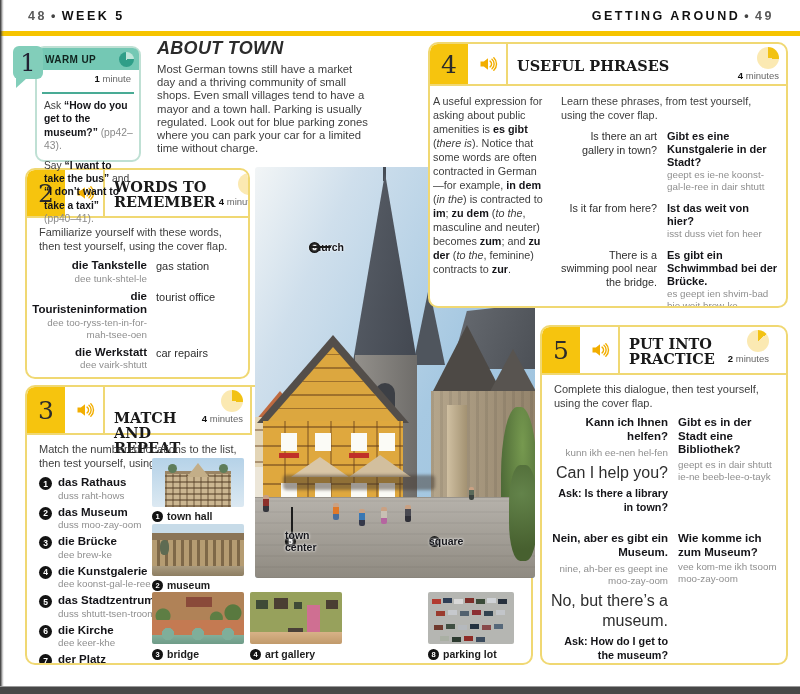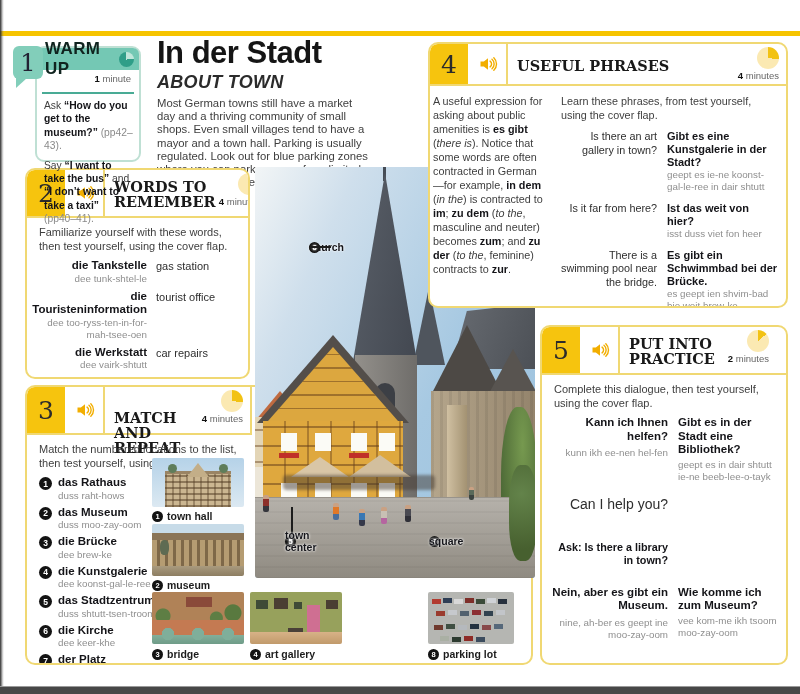--- a/index.html
+++ b/index.html
@@ -41,21 +41,21 @@
   .pron{font-size:9.8px;line-height:1.22;color:#8f8f8f;}
   .seg-b{font-weight:bold;color:#141418;}
   .seg-i{font-style:italic;}
   .seg-g{color:#8a8a8a;}
 
   
   .wu{position:absolute;left:35px;top:46px;width:106px;height:116px;background:#fff;
       border:2px solid #bfe0d4;border-radius:9px;box-sizing:border-box;z-index:3;}
   .wu-strip{display:flex;align-items:center;height:22px;background:#74c8b4;border-radius:6px 6px 0 0;
             padding:0 5px 0 8px;}
-  .wu-strip .t{flex:1;font-weight:bold;font-size:17px;letter-spacing:.4px;color:#10241f;}
+  .wu-strip .t{flex:1;font-weight:bold;font-size:10px;letter-spacing:.4px;color:#10241f;}
   .wu-pie{width:15px;height:15px;border-radius:50%;background:conic-gradient(#bfe6da 0 24%,#2f9e88 0);}
   .wu-min{text-align:right;font-size:9.5px;color:#666;padding:3px 8px 8px 0;}
   .wu-min b{color:#111;}
   .wu-hr{height:2px;background:#49ab95;margin:0 5px;}
   .wu-body{padding:5px 6px 0 7px;font-size:10.3px;line-height:1.3;color:#3e3e3e;}
   .wu-body p{margin:0 0 6px 0;}
   .wu-num{position:absolute;left:13px;top:46px;width:30px;height:33px;background:#82ceba;border-radius:6px;
           display:flex;align-items:center;justify-content:center;font-family:"DejaVu Serif",serif;
           font-size:24px;color:#223;z-index:4;}
   .wu-num:after{content:"";position:absolute;left:3px;bottom:-9px;width:0;height:0;
@@ -85,22 +85,22 @@
   .ph-learn{font-size:10.8px;line-height:1.3;color:#3e3e3e;margin:0 0 8px 0;}
   .prow{display:flex;margin-bottom:9px;}
   .pen{width:96px;flex:0 0 96px;text-align:right;padding-right:10px;font-size:10.8px;line-height:1.25;color:#2e2e2e;}
   .pde{flex:1;}
   .pde .de{font-size:11px;}
 
   
   .xrow{display:flex;margin:0 6px 18px 6px;}
   .xl{width:120px;flex:0 0 120px;text-align:right;padding-right:10px;display:flex;flex-direction:column;gap:4px;}
   .xr{flex:1;display:flex;flex-direction:column;gap:2px;}
-  .xen{font-size:14px;color:#2e2e2e;line-height:1.25;margin-top:33px;}
-  .xcue{font-size:10.8px;font-weight:bold;color:#141418;line-height:1.25;margin-top:23px;}
+  .xen{font-size:16px;color:#2e2e2e;line-height:1.25;}
+  .xcue{font-size:10.8px;font-weight:bold;color:#141418;line-height:1.25;}
 
   
   .photo{position:absolute;left:255px;top:167px;width:280px;height:411px;border-radius:3px;
          overflow:hidden;z-index:5;}
   .photo *{position:absolute;}
   .sky{inset:0;background:linear-gradient(115deg,#f2f5f6 0%,#cfdfec 22%,#a7c9e2 60%,#9cc1dd 100%);}
   .spire{left:88px;top:6px;width:84px;height:188px;background:linear-gradient(100deg,#5c626b,#40454e);
          clip-path:polygon(50% 0%,88% 100%,12% 100%);}
   .spire-needle{left:128px;top:-2px;width:3px;height:16px;background:#454c55;}
   .tower{left:100px;top:188px;width:62px;height:150px;background:linear-gradient(90deg,#959document29,#6f6d6a);
@@ -229,38 +229,41 @@
       #b5b6b2;}
 
   .spk-svg{display:block;}
 </style>
 </head>
 <body>
 
 <div class="page">
   <div class="edge-left"></div>
 
+  <div class="pg-head">
+    <div><span class="num">48</span><span class="dot">•</span><span>WEEK 5</span></div>
+    <div><span>GETTING AROUND</span><span class="dot">•</span><span class="num">49</span></div>
+  </div>
   <div class="yellow-rule"></div>
 
   <div class="wu-num">1</div>
   <div class="wu">
     <div class="wu-strip">
       <span class="t">WARM UP</span>
       <span class="wu-pie"></span>
     </div>
     <div class="wu-min"><b>1</b> <span>minute</span></div>
     <div class="wu-hr"></div>
     <div class="wu-body">
       <p><span>Ask </span><span class="seg-b">“How do you get to the museum?”</span><span class="seg-g"> (pp42–43).</span></p>
       <p><span>Say </span><span class="seg-b">“I want to take the bus”</span><span> and </span><span class="seg-b">“I don’t want to take a taxi”</span><span class="seg-g"> (pp40–41).</span></p>
     </div>
   </div>
 
   <div class="intro">
-    <h1>In der Stadt</h1>
     <h2>ABOUT TOWN</h2>
     <p>Most German towns still have a market day and a thriving community of small shops. Even small villages tend to have a mayor and a town hall. Parking is usually regulated. Look out for blue parking zones where you can park your car for a limited time without charge.</p>
   </div>
 
   <div class="sec" style="left:25px;top:168px;width:225px;height:211px;">
     <div class="sec-h">
       <div class="cell-num">2</div>
       <div class="cell-spk">
         <svg class="spk-svg" width="20" height="20" viewBox="0 0 24 24">
             <path d="M3 9v6h4l5 4V5L7 9H3z" fill="#f2ae00"></path>

